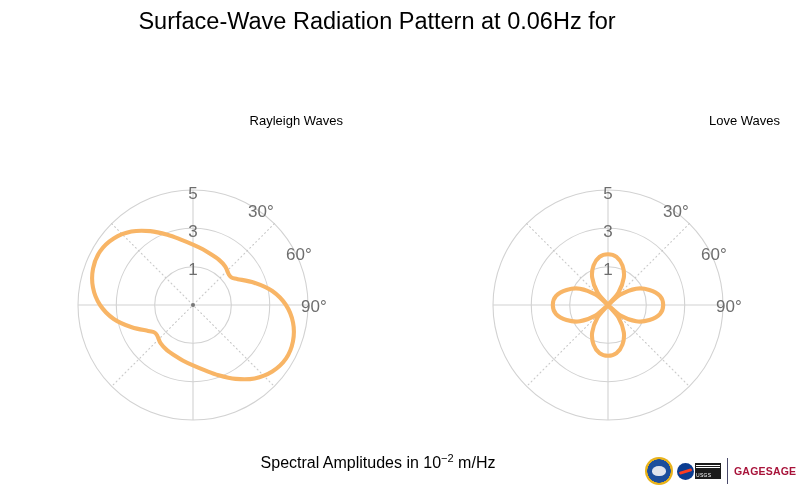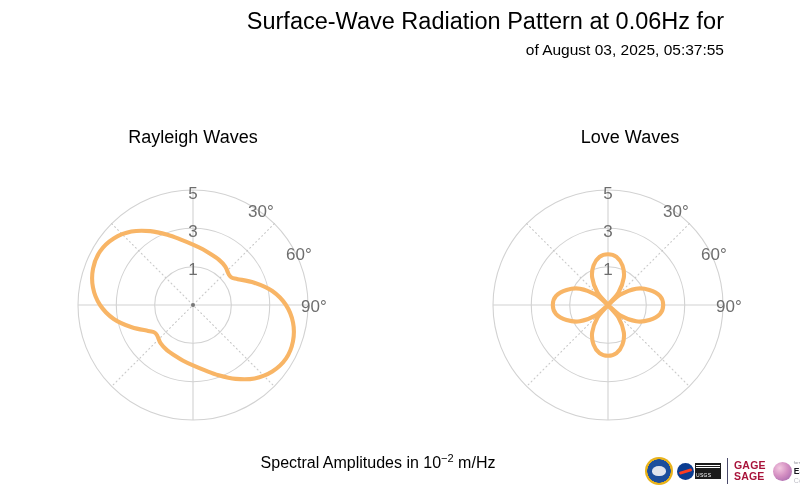--- a/index.html
+++ b/index.html
@@ -13,45 +13,44 @@
     position: relative;
     overflow: hidden;
     font-family: "Liberation Sans", sans-serif;
     color: #000000;
   }
 
   
   #title-block {
     position: absolute;
     top: 6px;
-    left: 4px;
+    left: 17px;
     width: 720px;
-    text-align: right;
+    text-align: center;
   }
   .title-line {
     font-size: 23.5px;
     line-height: 30px;
     color: #000;
     letter-spacing: 0px;
   }
   .subtitle-line {
     font-size: 15.5px;
     line-height: 24px;
     color: #000;
     margin-top: 2px;
   }
 
   
   .panel-heading {
     position: absolute;
-    font-size: 18px;
+    font-size: 13px;
     color: #000;
-    text-align: center;
+    text-align: right;
     width: 300px;
-    margin-top: 14px;
   }
   #heading-rayleigh { left: 43px;  top: 113px; }
   #heading-love     { left: 480px; top: 113px; }
 
   
   .polar-panel {
     position: absolute;
     width: 300px;
     height: 300px;
   }
@@ -184,21 +183,21 @@
   }
   .logo-divider {
     width: 1px;
     height: 26px;
     background: #4a4a6a;
     flex: 0 0 auto;
     margin: 0 2px;
   }
   .logo-gage-sage {
     display: flex;
-    flex-direction: column;
+    flex-direction: row;
     justify-content: center;
     line-height: 11px;
     flex: 0 0 auto;
   }
   .logo-gage-sage span {
     font-size: 10.5px;
     font-weight: bold;
     color: #a8133a;
     letter-spacing: .2px;
   }
@@ -218,21 +217,20 @@
   .es-text { display: flex; flex-direction: column; line-height: 9px; }
   .es-title { font-size: 8.5px; font-weight: bold; color: #17171f; }
   .es-sub { font-size: 7px; color: #bdbdc6; letter-spacing: .2px; }
   .es-small { font-size: 4px; color: #8a8a93; letter-spacing: .1px; }
 </style>
 </head>
 <body>
 
 <div id="title-block">
   <div class="title-line">Surface-Wave Radiation Pattern at 0.06Hz for</div>
-  <div class="subtitle-line">of August 03, 2025, 05:37:55</div>
 </div>
 
 <div class="panel-heading" id="heading-rayleigh">Rayleigh Waves</div>
 <div class="panel-heading" id="heading-love">Love Waves</div>
 
 <div class="polar-panel" id="panel-rayleigh">
   <svg width="300" height="300" viewBox="0 0 300 300">
     <g>
       <circle class="grid-circle" cx="150" cy="150" r="115"></circle>
       <circle class="grid-circle" cx="150" cy="150" r="76.7"></circle>

